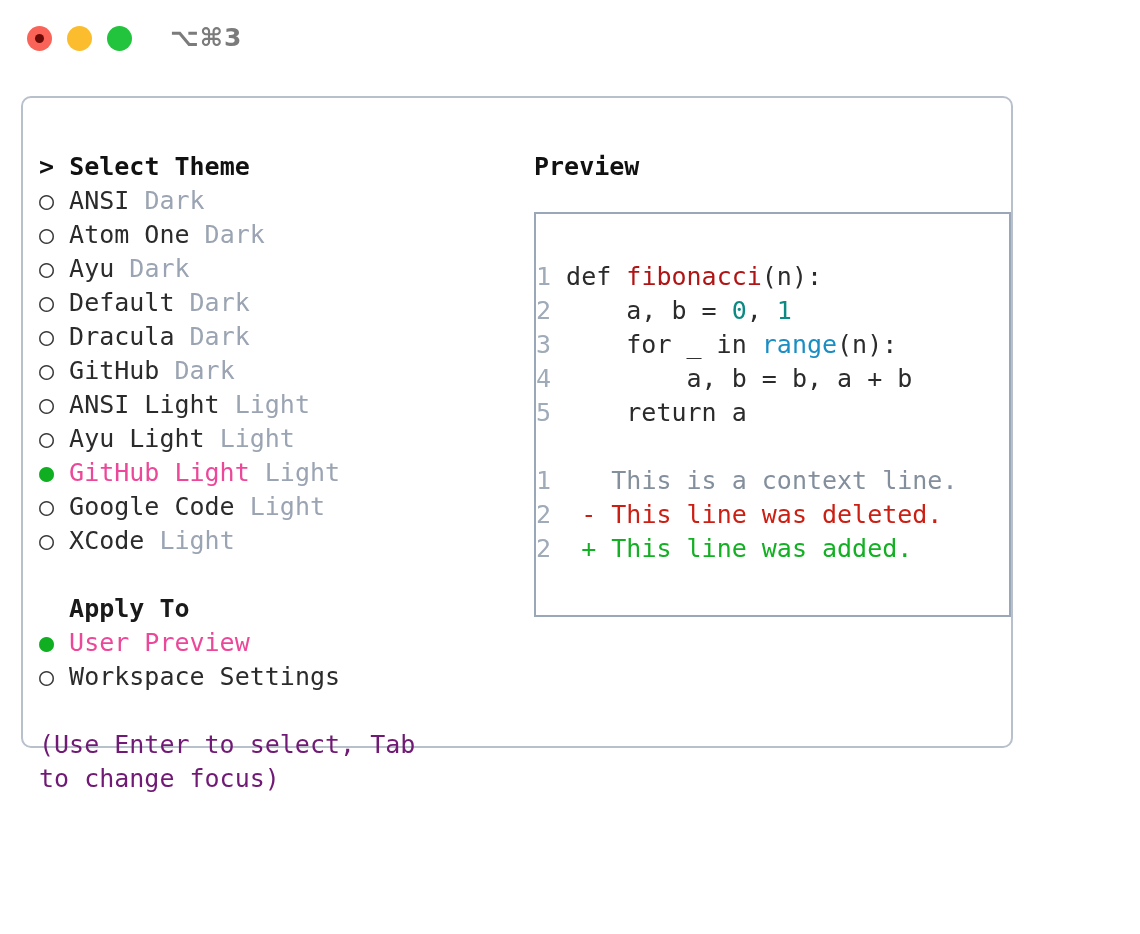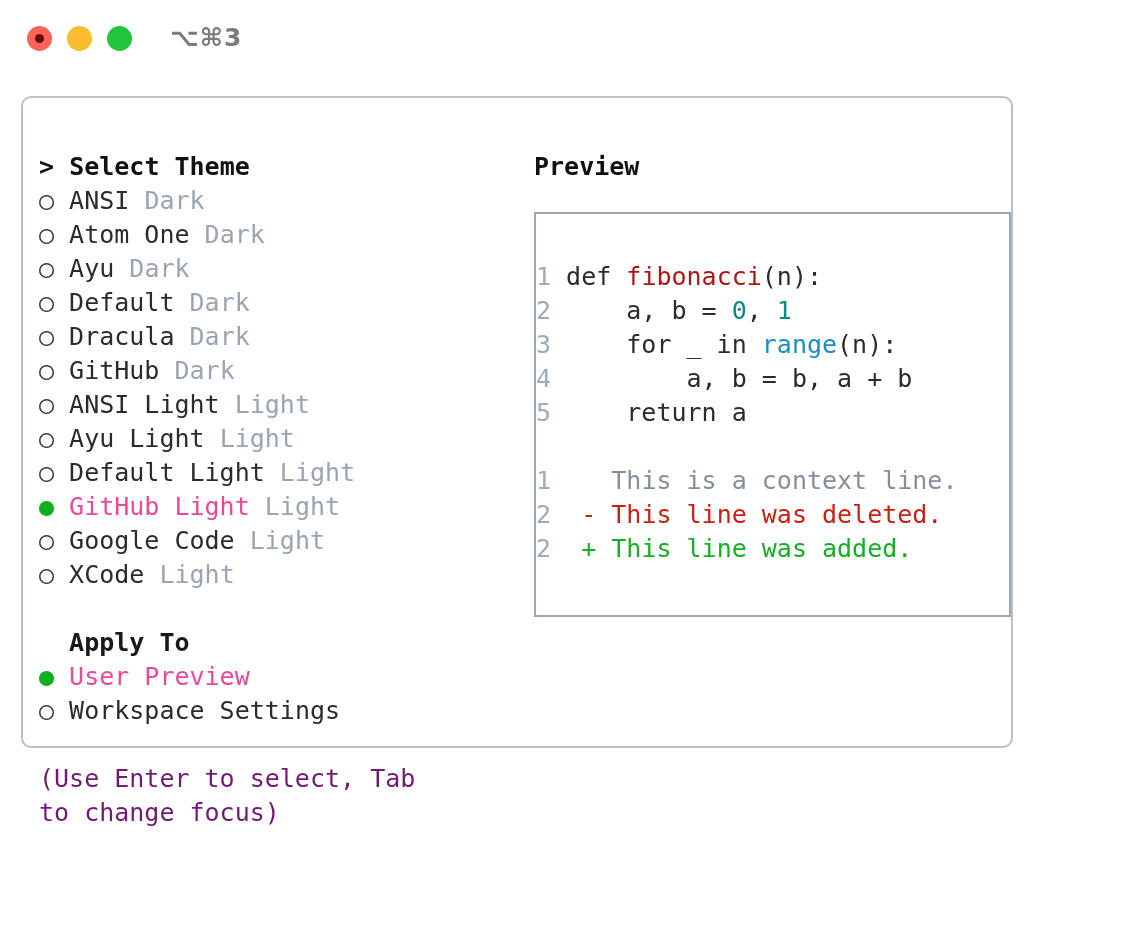--- a/index.html
+++ b/index.html
@@ -199,21 +199,20 @@
 
         <div id="theme-items">
             <div class="opt-row"><span class="marker unsel">○</span> <span class="opt-name">ANSI</span> <span class="opt-kind">Dark</span></div>
             <div class="opt-row"><span class="marker unsel">○</span> <span class="opt-name">Atom One</span> <span class="opt-kind">Dark</span></div>
             <div class="opt-row"><span class="marker unsel">○</span> <span class="opt-name">Ayu</span> <span class="opt-kind">Dark</span></div>
             <div class="opt-row"><span class="marker unsel">○</span> <span class="opt-name">Default</span> <span class="opt-kind">Dark</span></div>
             <div class="opt-row"><span class="marker unsel">○</span> <span class="opt-name">Dracula</span> <span class="opt-kind">Dark</span></div>
             <div class="opt-row"><span class="marker unsel">○</span> <span class="opt-name">GitHub</span> <span class="opt-kind">Dark</span></div>
             <div class="opt-row"><span class="marker unsel">○</span> <span class="opt-name">ANSI Light</span> <span class="opt-kind">Light</span></div>
             <div class="opt-row"><span class="marker unsel">○</span> <span class="opt-name">Ayu Light</span> <span class="opt-kind">Light</span></div>
-            <div class="opt-row"><span class="marker unsel">○</span> <span class="opt-name">Default Light</span> <span class="opt-kind">Light</span></div>
             <div class="opt-row"><span class="marker sel">●</span> <span class="opt-name sel">GitHub Light</span> <span class="opt-kind">Light</span></div>
             <div class="opt-row"><span class="marker unsel">○</span> <span class="opt-name">Google Code</span> <span class="opt-kind">Light</span></div>
             <div class="opt-row"><span class="marker unsel">○</span> <span class="opt-name">XCode</span> <span class="opt-kind">Light</span></div>
           </div>
 
         <div class="spacer-row"></div>
 
         <div class="section-head plain">  <span>Apply To</span></div>
 
         <div id="apply-items">

